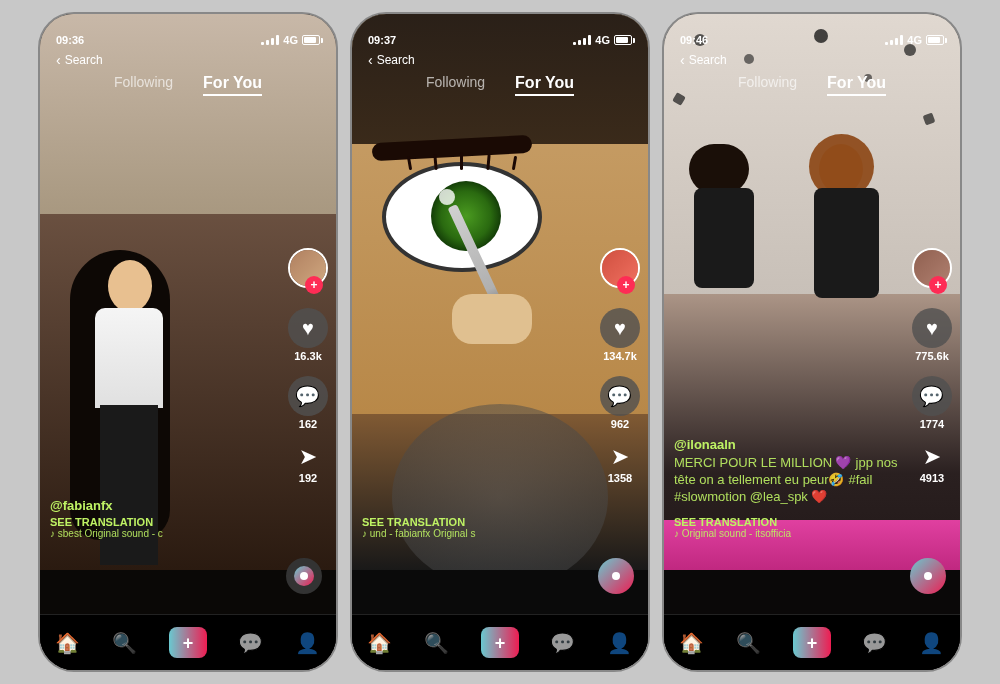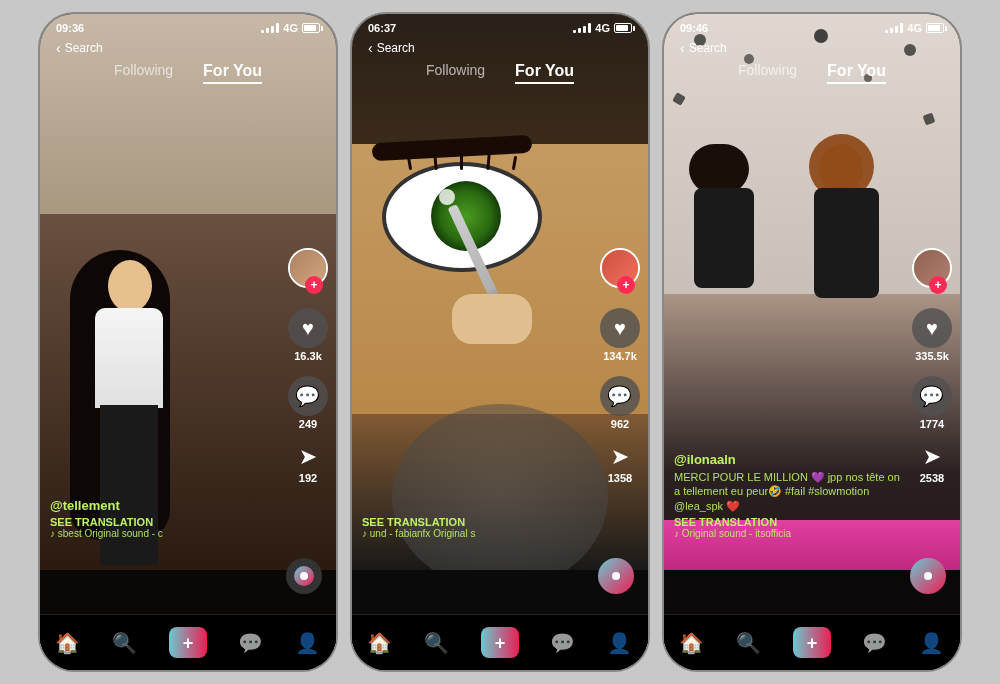--- a/index.html
+++ b/index.html
@@ -49,21 +49,21 @@
       z-index: 1;
       display: flex;
       flex-direction: column;
     }
 
     
     .status-bar {
       display: flex;
       justify-content: space-between;
       align-items: center;
-      padding: 8px 16px 4px;
+      padding: 20px 16px 4px;
       color: white;
       font-size: 11px;
       font-weight: 600;
     }
     .status-right {
       display: flex;
       gap: 4px;
       align-items: center;
     }
     .signal-bars {
@@ -190,24 +190,24 @@
       right: 60px;
       z-index: 2;
       color: #bef264;
     }
     .username {
       font-size: 13px;
       font-weight: 700;
       margin-bottom: 3px;
     }
     .description {
-      font-size: 11px;
+      font-size: 13px;
       line-height: 1.3;
       opacity: 0.9;
-      margin-bottom: 3px;
+      margin-bottom: 10px;
     }
     .see-translation {
       font-size: 11px;
       font-weight: 700;
     }
     .sound-info {
       font-size: 10px;
       opacity: 0.9;
       display: flex;
       align-items: center;
@@ -308,30 +308,30 @@
             <div style="width:100%;height:100%;background:linear-gradient(135deg,#b08060,#d0a880);"></div>
           </div>
           <div class="plus-badge">+</div>
         </div>
         <div class="action-icon">
           <div class="icon-circle">♥</div>
           <span class="action-count">16.3k</span>
         </div>
         <div class="action-icon">
           <div class="icon-circle">💬</div>
-          <span class="action-count">249</span>
+          <span class="action-count">162</span>
         </div>
         <div class="action-icon">
           <div style="font-size:22px;color:white;">➤</div>
           <span class="action-count">192</span>
         </div>
       </div>
 
       <div class="bottom-info">
-        <div class="username">@tellement</div>
+        <div class="username">@fabianfx</div>
         <div class="see-translation">SEE TRANSLATION</div>
         <div class="sound-info">♪  sbest  Original sound - c</div>
       </div>
 
       <div style="position:absolute;bottom:20px;right:14px;width:36px;height:36px;background:linear-gradient(135deg,#1a1a1a,#444);border-radius:50%;border:8px solid #333;z-index:2;">
         <div style="width:100%;height:100%;background:linear-gradient(135deg,#69c9d0,#ee1d52);border-radius:50%;display:flex;align-items:center;justify-content:center;">
           <div style="width:8px;height:8px;background:white;border-radius:50%;"></div>
         </div>
       </div>
     </div>
@@ -388,21 +388,21 @@
 
     <div style="position:absolute;top:280px;left:100px;width:80px;height:50px;background:#e0c090;border-radius:20px;"></div>
 
     <div style="position:absolute;top:390px;left:40px;right:40px;bottom:80px;background:radial-gradient(ellipse,#606060 0%,#404040 100%);border-radius:50%;opacity:0.5;"></div>
 
     <div style="position:absolute;bottom:0;left:0;right:0;height:100px;background:#0a0a0a;"></div>
   </div>
 
   <div class="overlay">
     <div class="status-bar">
-      <span>06:37</span>
+      <span>09:37</span>
       <div class="status-right">
         <div class="signal-bars">
           <div class="bar bar1"></div>
           <div class="bar bar2"></div>
           <div class="bar bar3"></div>
           <div class="bar bar4"></div>
         </div>
         <span style="font-size:11px;font-weight:700;">4G</span>
         <div class="battery">
           <div class="battery-fill" style="width:85%;"></div>
@@ -526,29 +526,29 @@
     <div class="content-area">
       <div class="right-actions">
         <div style="display:flex;flex-direction:column;align-items:center;">
           <div class="avatar-circle" style="background:linear-gradient(135deg,#804838,#a05848);">
             <div style="width:100%;height:100%;background:linear-gradient(135deg,#906050,#b08070);"></div>
           </div>
           <div class="plus-badge">+</div>
         </div>
         <div class="action-icon">
           <div class="icon-circle">♥</div>
-          <span class="action-count">335.5k</span>
+          <span class="action-count">775.6k</span>
         </div>
         <div class="action-icon">
           <div class="icon-circle">💬</div>
           <span class="action-count">1774</span>
         </div>
         <div class="action-icon">
           <div style="font-size:22px;color:white;">➤</div>
-          <span class="action-count">2538</span>
+          <span class="action-count">4913</span>
         </div>
       </div>
       <div class="bottom-info">
         <div class="username">@ilonaaln</div>
         <div class="description">MERCI POUR LE MILLION 💜 jpp nos tête on a tellement eu peur🤣 #fail #slowmotion @lea_spk ❤️</div>
         <div class="see-translation">SEE TRANSLATION</div>
         <div class="sound-info">♪  Original sound - itsofficia</div>
       </div>
       <div style="position:absolute;bottom:20px;right:14px;width:36px;height:36px;border-radius:50%;z-index:2;">
         <div style="width:100%;height:100%;background:linear-gradient(135deg,#69c9d0,#ee1d52);border-radius:50%;display:flex;align-items:center;justify-content:center;">

